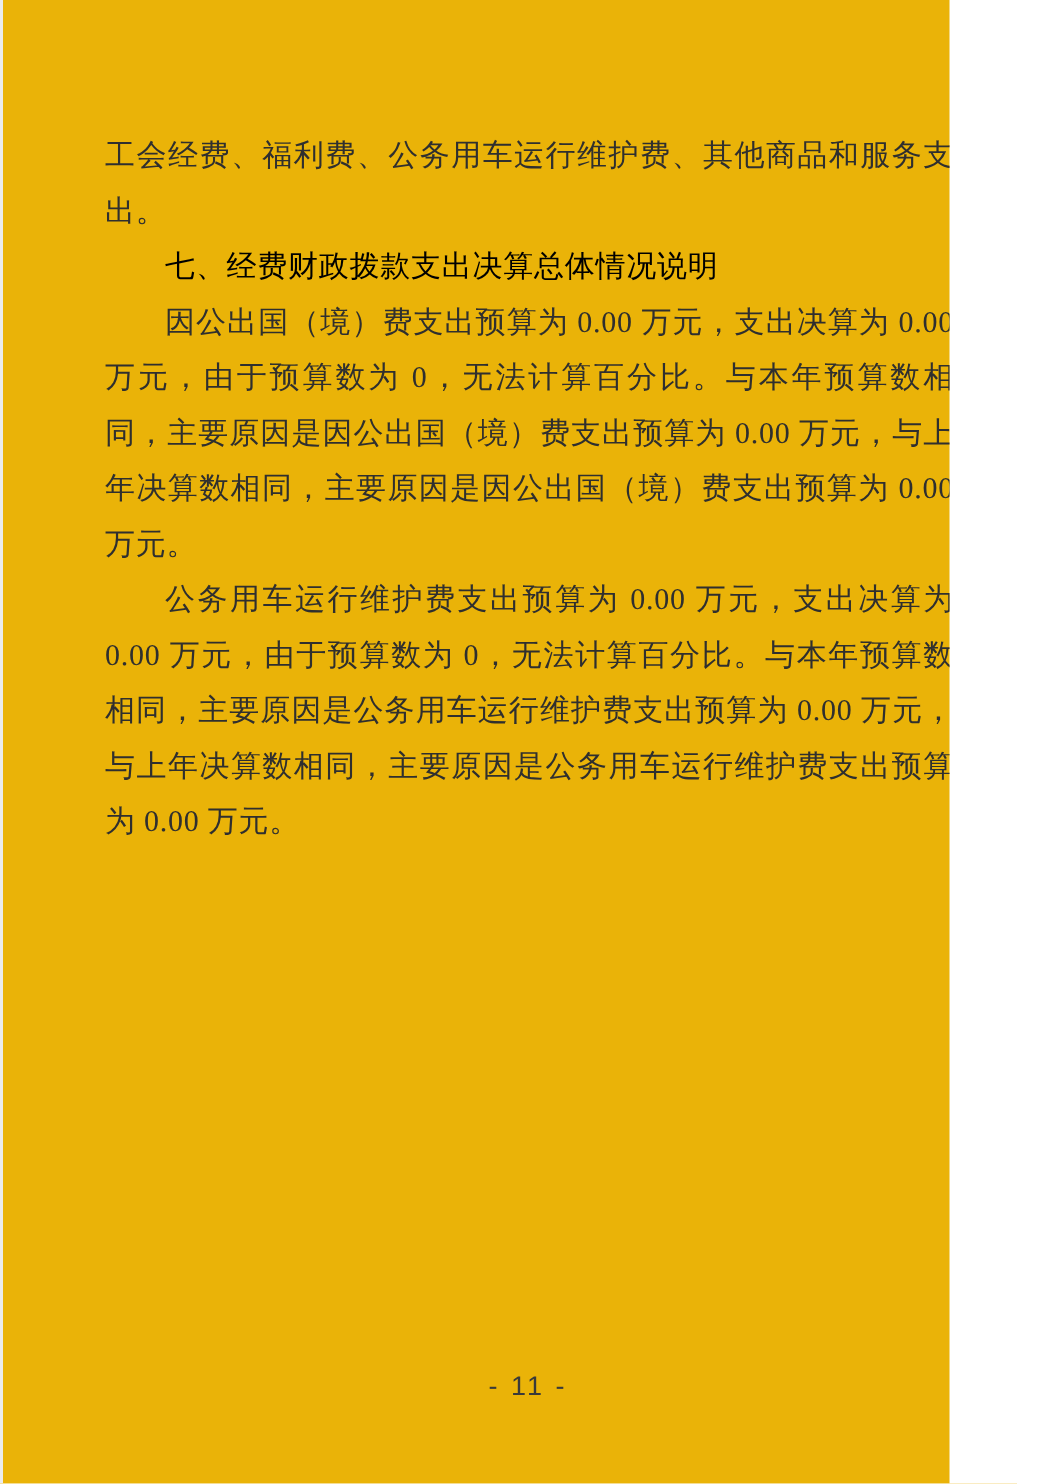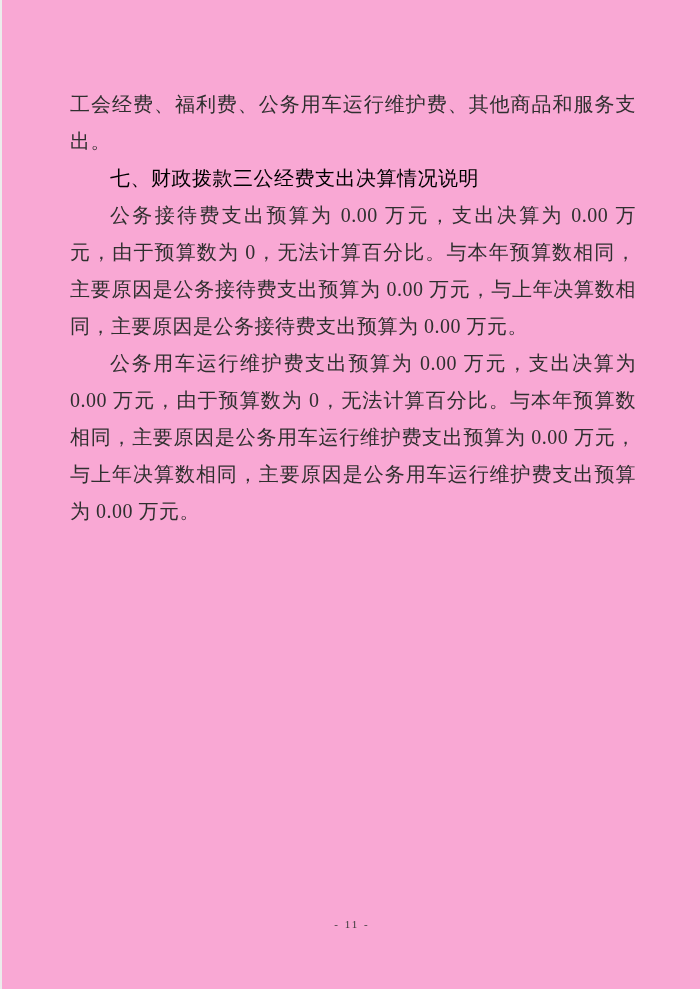--- a/index.html
+++ b/index.html
@@ -2,24 +2,24 @@
 <html><head>
 <meta charset="utf-8">
 <style>
   html, body {
     margin: 0;
     padding: 0;
     background: #ffffff;
   }
   .page {
     position: relative;
-    width: 700px;
+    width: 633px;
     height: 989px;
     margin: 0;
-    background: #f9a8d4;
+    background: #eab308;
     overflow: hidden;
     box-sizing: border-box;
     border-left: 2px solid #ececec;
     font-family: "Liberation Serif", "DejaVu Serif", serif;
     color: #2f2f2f;
   }
   .doc-body {
     position: absolute;
     top: 86px;
     left: 68px;
@@ -60,40 +60,40 @@
     letter-spacing: 1px;
   }
   .page-footer {
     position: absolute;
     top: 914px;
     left: 0;
     width: 700px;
     text-align: center;
   }
   .page-number {
-    font-size: 11px;
+    font-size: 18px;
     color: #3a3a3a;
     letter-spacing: 2px;
-    font-family: Liberation Serif, serif;
+    font-family: Liberation Sans, sans-serif;
     margin-top: 30px;
   }
 </style>
 </head>
 <body>
 
 <div class="page">
   <div class="doc-body">
     <p class="body-text no-indent">工会经费、福利费、公务用车运行维护费、其他商品和服务支出。</p>
 
-    <h2 class="heading-main">七、财政拨款三公经费支出决算情况说明</h2>
+    <h2 class="heading-main">七、经费财政拨款支出决算总体情况说明</h2>
 
 
 
+    <p class="body-text">因公出国（境）费支出预算为 0.00 万元，支出决算为 0.00 万元，由于预算数为 0，无法计算百分比。与本年预算数相同，主要原因是因公出国（境）费支出预算为 0.00 万元，与上年决算数相同，主要原因是因公出国（境）费支出预算为 0.00 万元。</p>
 
-    <p class="body-text">公务接待费支出预算为 0.00 万元，支出决算为 0.00 万元，由于预算数为 0，无法计算百分比。与本年预算数相同，主要原因是公务接待费支出预算为 0.00 万元，与上年决算数相同，主要原因是公务接待费支出预算为 0.00 万元。</p>
 
 
     <p class="body-text">公务用车运行维护费支出预算为 0.00 万元，支出决算为 0.00 万元，由于预算数为 0，无法计算百分比。与本年预算数相同，主要原因是公务用车运行维护费支出预算为 0.00 万元，与上年决算数相同，主要原因是公务用车运行维护费支出预算为 0.00 万元。</p>
 
   </div>
 
   <div class="page-footer">
     <span class="page-number">- 11 -</span>
   </div>
 </div>

